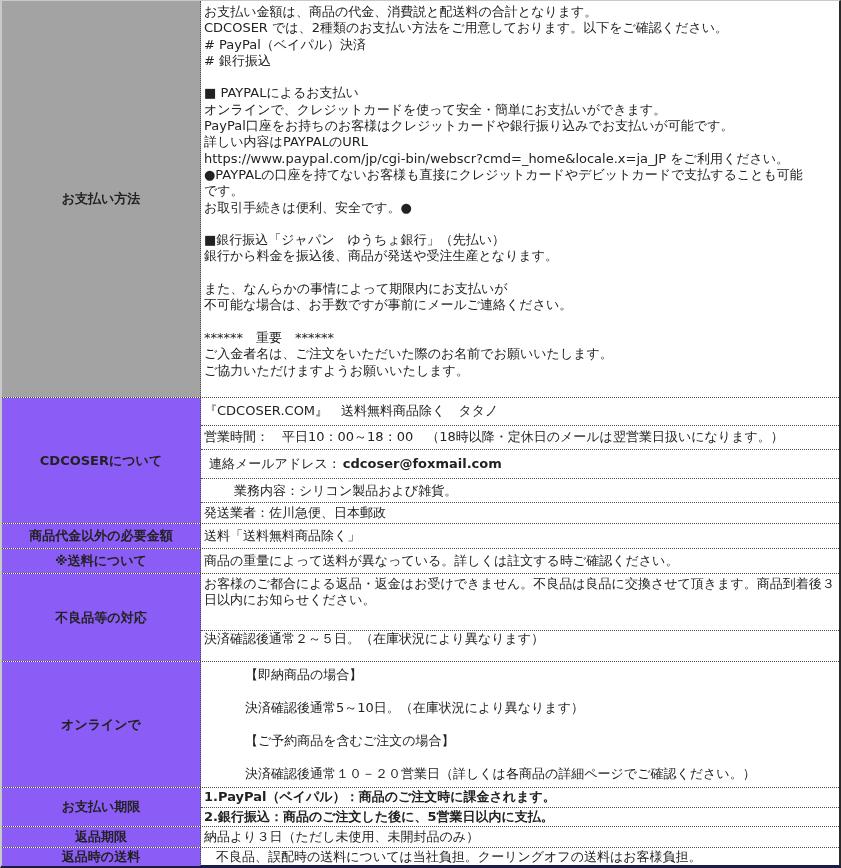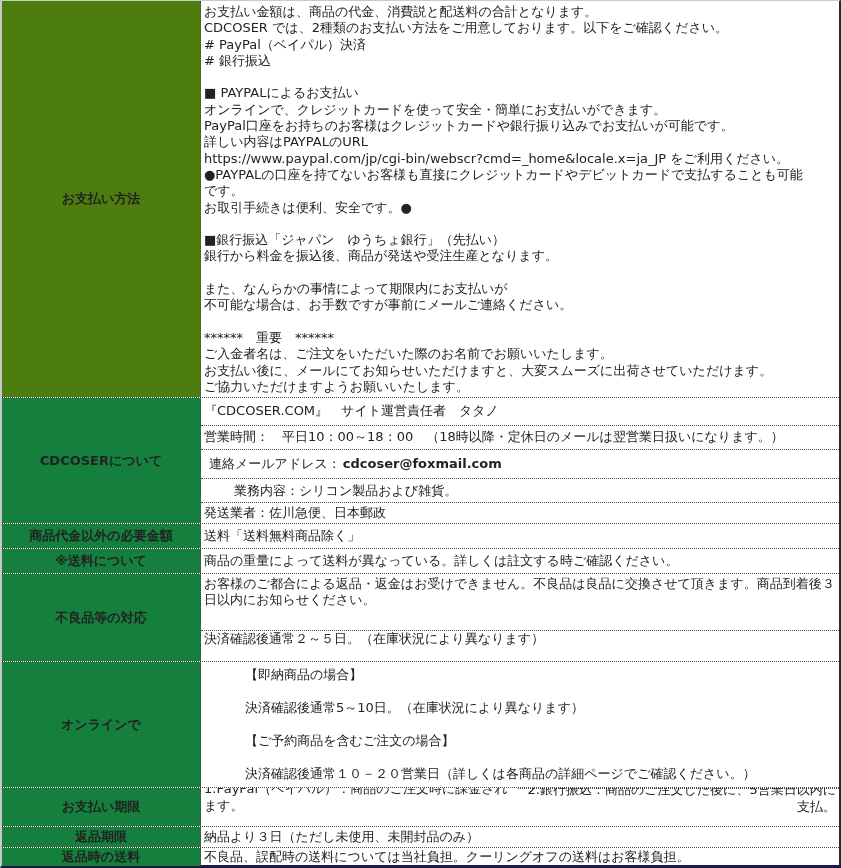--- a/index.html
+++ b/index.html
@@ -17,33 +17,33 @@
     border-right:2px solid #2a2a2a;
     border-bottom:3px solid #1b1b45;
     background:#ffffff;
   }
   .row{
     display:flex;
     box-sizing:border-box;
     border-bottom:1px dotted #4a4a4a;
     overflow:hidden;
   }
-  .row:last-child{border-bottom:none;}
+  .row:last-child{border-bottom:none;gap:12px;}
   .label-cell{
     flex:0 0 199px;width:199px;
     box-sizing:border-box;
     display:flex;align-items:center;justify-content:center;
     text-align:center;
     font-weight:bold;
     border-right:1px dotted #4a4a4a;
-    background:#15803d;
+    background:#8b5cf6;
     padding:2px 6px;
     overflow:hidden;
   }
-  .row-payment-method .label-cell{background:#4d7c0f;}
+  .row-payment-method .label-cell{background:#a3a3a3;}
   .content-cell{
     flex:1;min-width:0;
     box-sizing:border-box;
     overflow:hidden;
   }
   .lines-block{padding:3px 4px 0 3px;line-height:16.3px;}
   .line{min-height:16.3px;}
   .row-delivery .lines-block{padding-top:5px;line-height:16.5px;padding-left:44px;}
   .row-delivery .line{min-height:16.5px;}
   .subrow{
@@ -72,21 +72,21 @@
   .row-extra-fees{height:25px;}
   .row-shipping-note{height:25px;}
   .row-defective{height:88px;}
   .row-defective .content-cell{display:flex;flex-direction:column;gap:20px;}
   .sub-def-a{height:38px;align-items:flex-start;padding-top:2px;}
   .sub-def-b{height:18px;}
   .sub-def-c{height:16px;}
   .sub-def-d{height:16px;}
   .row-delivery{height:126px;}
   .row-payment-deadline{height:39px;}
-  .row-payment-deadline .content-cell{display:flex;flex-direction:row;}
+  .row-payment-deadline .content-cell{display:flex;flex-direction:column;font-weight:bold;}
   .sub-pd-a{height:19px;}
   .sub-pd-b{height:20px;text-align:right;}
   .row-return-deadline{height:21px;}
   .row-return-shipping{height:18px;}
   .email-bold{font-weight:bold;margin-left:2px;}
 </style>
 </head>
 <body>
 
 <div class="policy-table">
@@ -112,32 +112,31 @@
           <div class="line">お取引手続きは便利、安全です。●</div>
           <div class="line"></div>
           <div class="line">■銀行振込「ジャパン　ゆうちょ銀行」（先払い）</div>
           <div class="line">銀行から料金を振込後、商品が発送や受注生産となります。</div>
           <div class="line"></div>
           <div class="line">また、なんらかの事情によって期限内にお支払いが</div>
           <div class="line">不可能な場合は、お手数ですが事前にメールご連絡ください。</div>
           <div class="line"></div>
           <div class="line">******　重要　******</div>
           <div class="line">ご入金者名は、ご注文をいただいた際のお名前でお願いいたします。</div>
-          <div class="line">お支払い後に、メールにてお知らせいただけますと、大変スムーズに出荷させていただけます。</div>
           <div class="line">ご協力いただけますようお願いいたします。</div>
         </div>
     </div>
   </div>
 
   <div class="row row-about">
     <div class="label-cell">
       <span>CDCOSERについて</span>
     </div>
     <div class="content-cell">
-      <div class="subrow sub-site">『CDCOSER.COM』　サイト運営責任者　タタノ</div>
+      <div class="subrow sub-site">『CDCOSER.COM』　送料無料商品除く　タタノ</div>
       <div class="subrow sub-hours">営業時間：　平日10：00～18：00　（18時以降・定休日のメールは翌営業日扱いになります。）</div>
       <div class="subrow sub-email">
         <span>連絡メールアドレス：</span>
         <span class="email-bold">cdcoser@foxmail.com</span>
       </div>
       <div class="subrow sub-business">業務内容：シリコン製品および雑貨。</div>
       <div class="subrow sub-shipper">発送業者：佐川急便、日本郵政</div>
     </div>
   </div>
 

